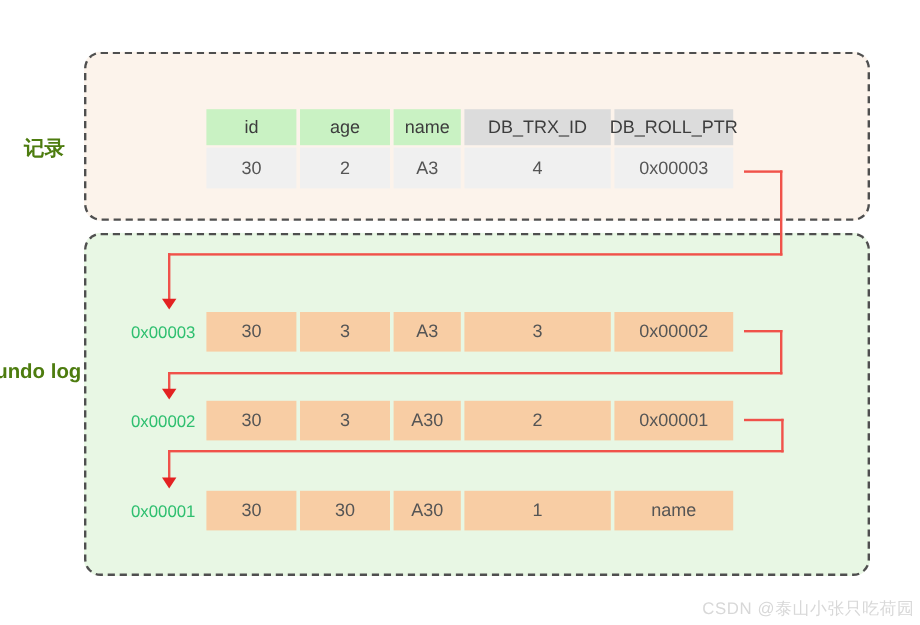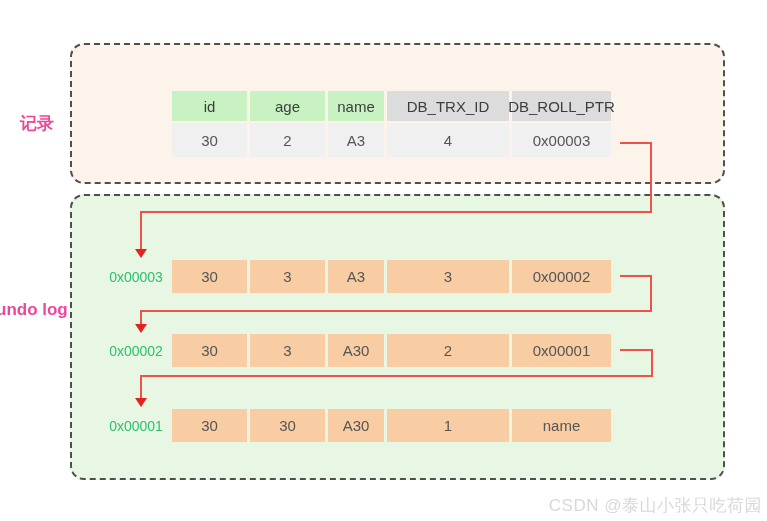--- a/index.html
+++ b/index.html
@@ -3,21 +3,21 @@
 <meta charset="utf-8">
 <style>
   html,body{margin:0;padding:0;background:#fff;}
   .canvas{
     position:relative;width:767px;height:521px;background:#ffffff;overflow:hidden;
     font-family:"Liberation Sans", sans-serif;color:#444;
   }
   .box{position:absolute;box-sizing:border-box;border:2px dashed #4f4f4f;border-radius:14px;}
   .record-box{left:70px;top:43px;width:655px;height:141px;background:#fcf3eb;}
   .undo-box{left:70px;top:194px;width:655px;height:286px;background:#e8f7e4;}
-  .side-label{position:absolute;font-weight:bold;font-size:17px;color:#ec4899;white-space:nowrap;}
+  .side-label{position:absolute;font-weight:bold;font-size:17px;color:#4d7c0f;white-space:nowrap;}
   .record-label{left:20px;top:112px;}
   .undo-label{left:-4px;top:300px;}
 
   
   .record-table{position:absolute;left:172px;top:91px;}
   .trow{display:flex;gap:3px;}
   .thead{margin-bottom:2px;justify-content:center;}
   .tcell{display:flex;align-items:center;justify-content:center;font-size:15px;color:#3d3d3d;}
   .thead .tcell{height:30px;}
   .tvals .tcell{height:34px;background:#f0f0f0;color:#555;}
@@ -29,21 +29,21 @@
   .undo-row{position:absolute;left:104px;display:flex;align-items:center;}
   .urow1{top:260px;} .urow2{top:334px;} .urow3{top:409px;}
   .addr{width:64px;margin-right:4px;text-align:center;font-size:14px;color:#2ebf6f;}
   .ucells{display:flex;gap:3px;}
   .ucell{height:33px;background:#f8cda4;display:flex;align-items:center;justify-content:center;font-size:15px;color:#555;}
 
   
   .seg{position:absolute;background:#f0524a;}
   .arrow-down{position:absolute;width:0;height:0;border-left:6px solid transparent;border-right:6px solid transparent;border-top:9px solid #e32222;}
 
-  .watermark{position:absolute;right:5px;bottom:4px;font-size:17px;color:#d8d8d8;letter-spacing:.5px;}
+  .watermark{position:absolute;right:5px;bottom:4px;font-size:14px;color:#d8d8d8;letter-spacing:.5px;}
 </style>
 </head>
 <body>
 
 <div class="canvas">
 
   <div class="box record-box"></div>
   <div class="box undo-box"></div>
 
   <div class="side-label record-label">记录</div>

